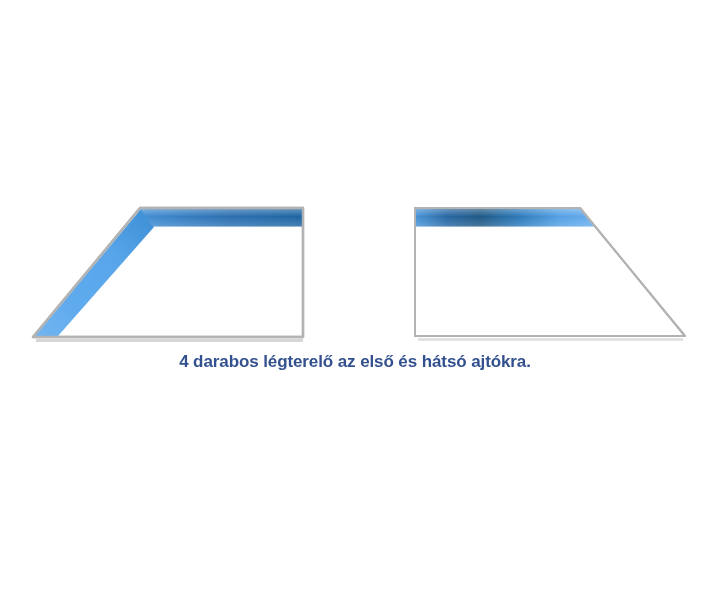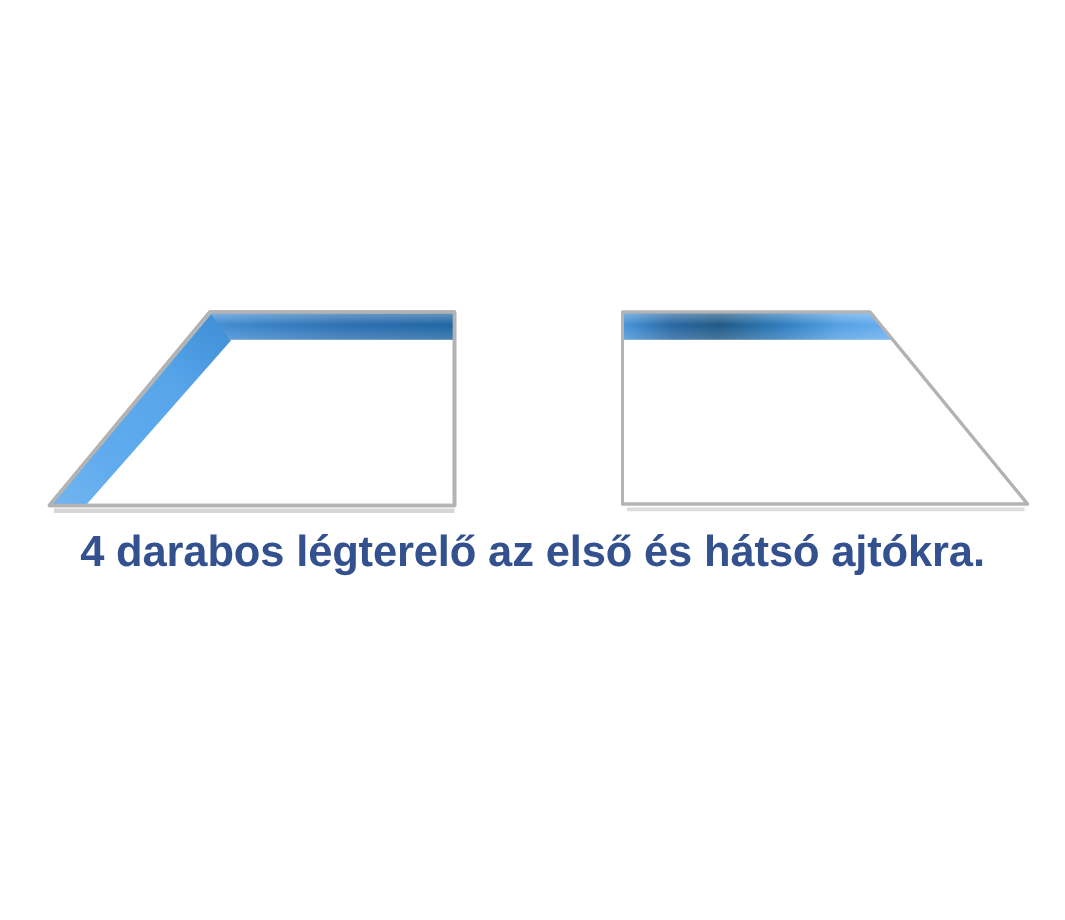--- a/index.html
+++ b/index.html
@@ -30,21 +30,21 @@
   .shapes-area svg {
     display: block;
   }
   .caption {
     position: absolute;
     left: 0;
     top: 352px;
     width: 710px;
     text-align: center;
     font-family: "Liberation Sans", sans-serif;
-    font-size: 29px;
+    font-size: 17px;
     font-weight: bold;
     letter-spacing: -0.1px;
     color: #33518f;
     white-space: nowrap;
   }
 </style>
 </head>
 <body>
 
 <div id="product-illustration">

